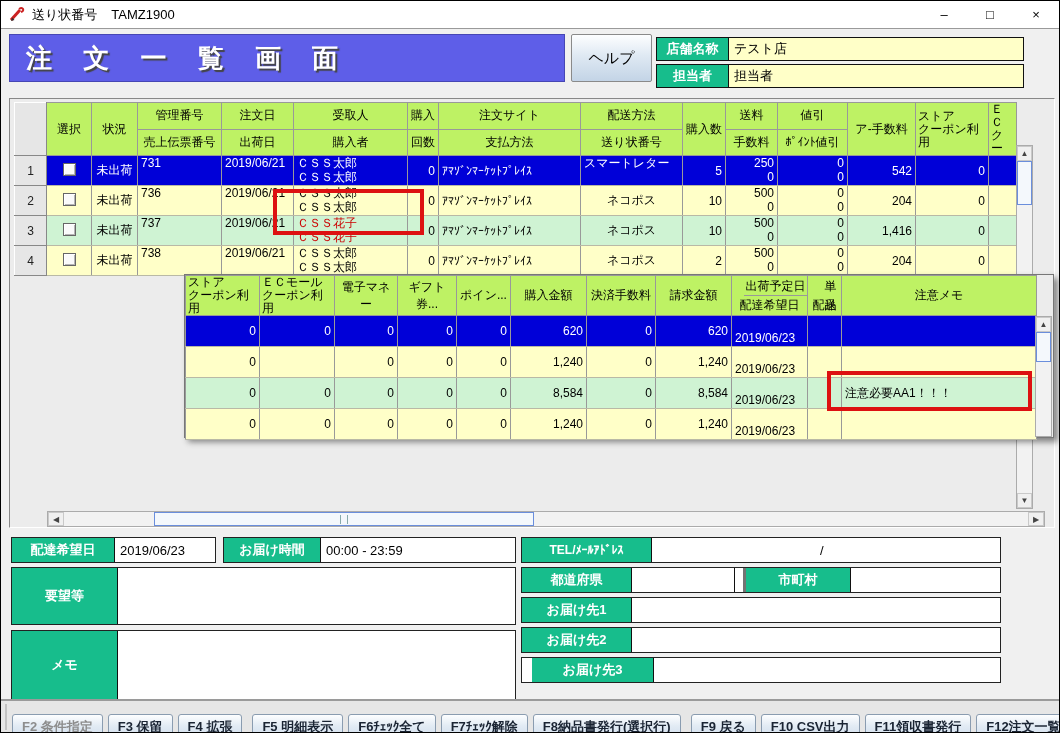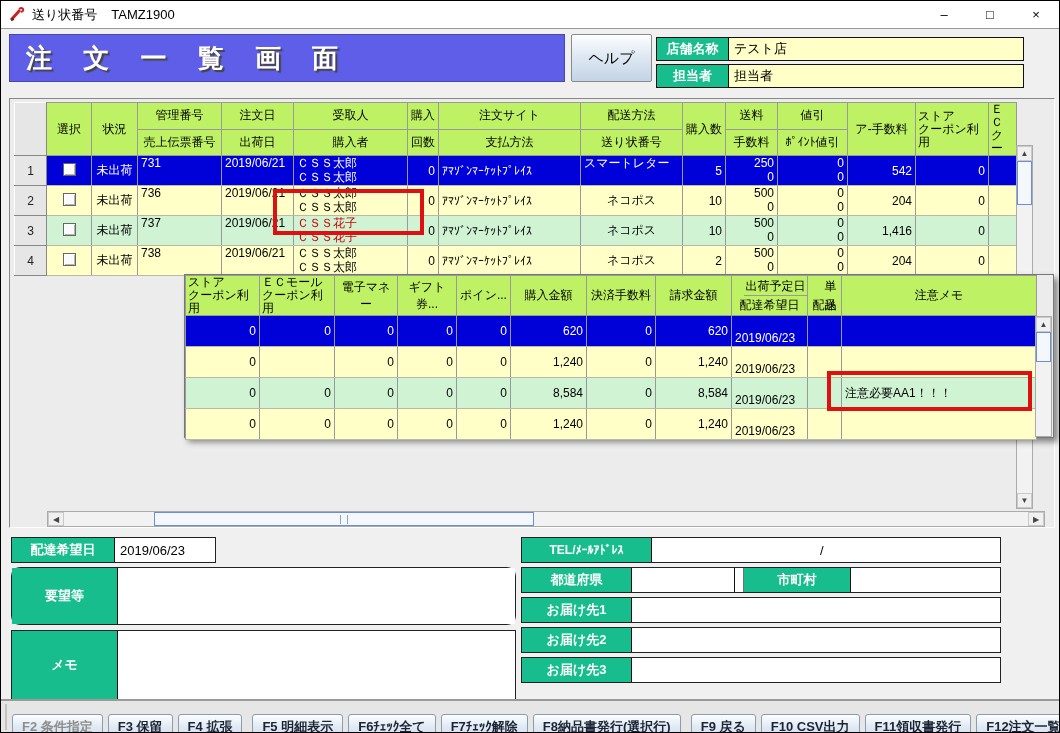--- a/index.html
+++ b/index.html
@@ -65,21 +65,21 @@
 
   
   .redbox { position:absolute; border:4px solid #DD1111; background:transparent; z-index:50; }
   .rb1 { left:272px; top:188px; width:151px; height:46px; }
   .rb2 { left:826px; top:370px; width:205px; height:40px; }
 
   
   .fbox { position:absolute; display:flex; background:#fff; border:1px solid #222; }
   .fbox .glabel { flex:none; }
   .fval { background:#fff; font-size:13px; color:#000; display:flex; align-items:center; padding-left:5px; flex:1; }
-  .inner-glabel { border-left:1px solid #737373; }
+  .inner-glabel { border-left:3px solid #737373; }
 
   
   .fbar { position:absolute; left:0; right:0; bottom:0; height:33px; background:#E6E6E6; border-top:2px solid #9a9a9a; display:flex; align-items:center; padding-left:4px; gap:5px; }
   .fspacer { width:22px; height:26px; background:#E2E2E2; border:1px solid #c2c2c2; box-shadow:inset 1px 1px 2px #bbb; }
   .fgap { width:16px; }
   .fbtn { height:26px; padding:0 9px; background:linear-gradient(#FDFEFF,#e2ebf4 45%,#cfdded); border:1px solid #8a9cb0; border-radius:3px; font-size:13px; font-weight:bold; color:#1a2433; display:flex; align-items:center; white-space:nowrap;margin-top:20px; }
   .fbtn.disabled { color:#8d8d8d; }
 </style>
 </head>
 <body>
@@ -425,21 +425,25 @@
     </div>
   </div>
 
   <div class="redbox rb1"></div>
   <div class="redbox rb2"></div>
 
   <div class="fbox" style="left:10px; top:536px; width:205px; height:26px;">
     <div class="glabel" style="width:103px;">配達希望日</div>
     <div class="fval">2019/06/23</div>
   </div>
-  <div class="fbox" style="left:10px; top:566px; width:505px; height:58px;border-radius:9px;">
+  <div class="fbox" style="left:222px; top:536px; width:293px; height:26px;">
+    <div class="glabel" style="width:97px;">お届け時間</div>
+    <div class="fval">00:00 - 23:59</div>
+  </div>
+  <div class="fbox" style="left:10px; top:566px; width:505px; height:58px;">
     <div class="glabel" style="width:106px;">要望等</div>
     <div class="fval"></div>
   </div>
   <div class="fbox" style="left:10px; top:629px; width:505px; height:70px;">
     <div class="glabel" style="width:106px;">メモ</div>
     <div class="fval"></div>
   </div>
 
   <div class="fbox" style="left:520px; top:536px; width:480px; height:26px;">
     <div class="glabel" style="width:130px; font-size:12px;">TEL/ﾒｰﾙｱﾄﾞﾚｽ</div>
@@ -454,21 +458,21 @@
   </div>
   <div class="fbox" style="left:520px; top:596px; width:480px; height:26px;">
     <div class="glabel" style="width:110px;">お届け先1</div>
     <div class="fval"></div>
   </div>
   <div class="fbox" style="left:520px; top:626px; width:480px; height:26px;">
     <div class="glabel" style="width:110px;">お届け先2</div>
     <div class="fval"></div>
   </div>
   <div class="fbox" style="left:520px; top:656px; width:480px; height:26px;">
-    <div class="glabel" style="width:110px;">お届け先3</div>
+    <div class="glabel" style="width:122px;margin-left:10px;">お届け先3</div>
     <div class="fval"></div>
   </div>
 
   <div class="fbar">
     <div class="fspacer"></div>
     <div class="fbtn disabled">F2 条件指定</div>
     <div class="fbtn">F3 保留</div>
     <div class="fbtn">F4 拡張</div>
     <div class="fgap"></div>
     <div class="fbtn">F5 明細表示</div>

